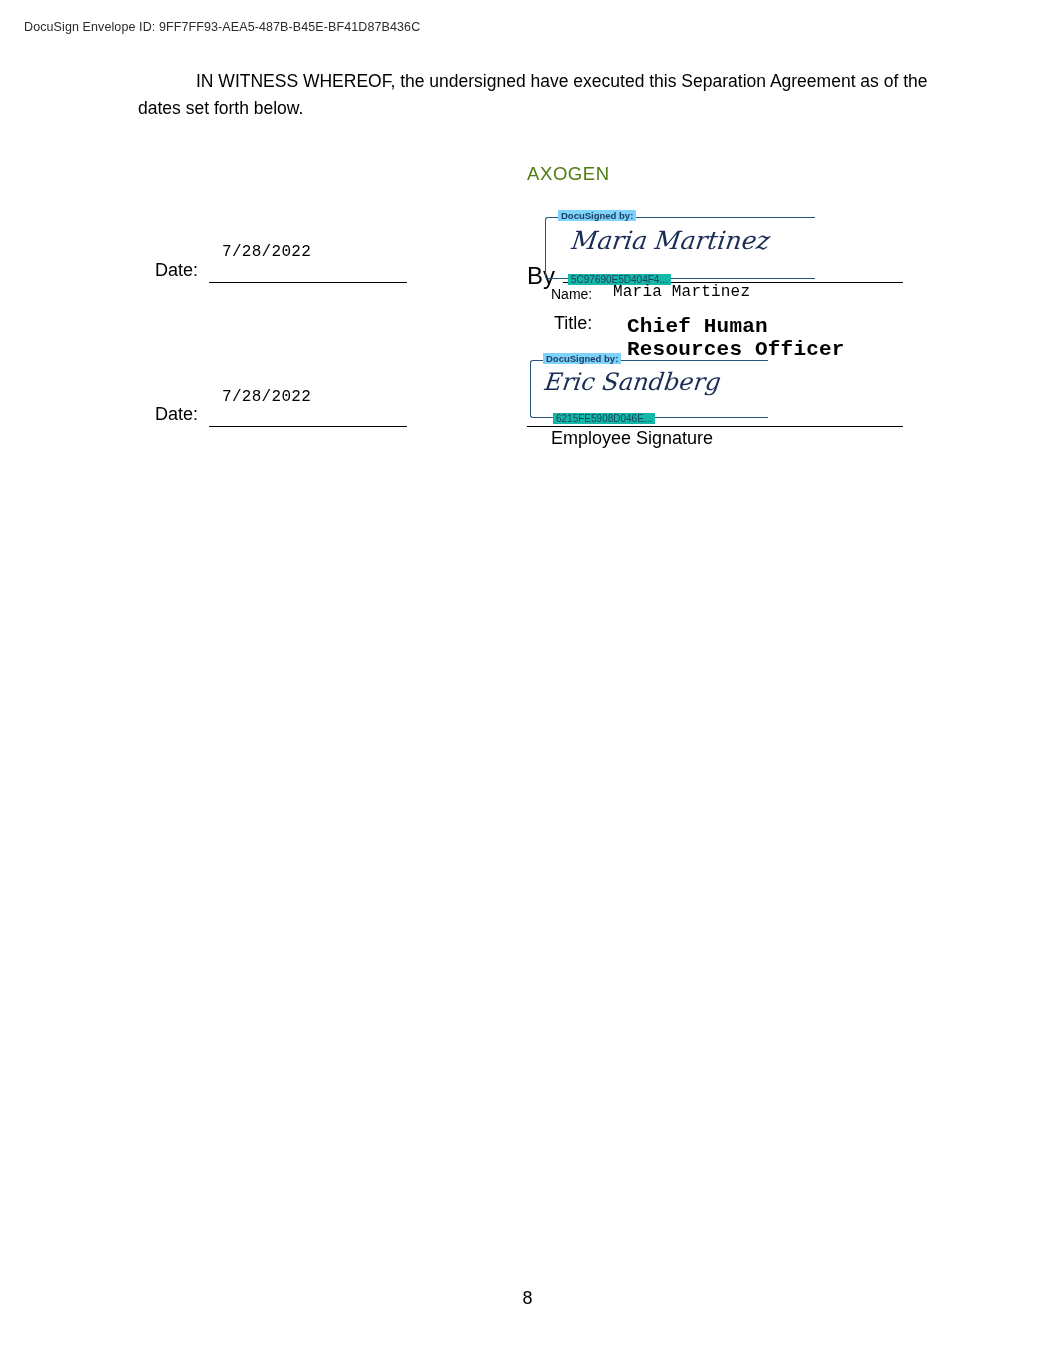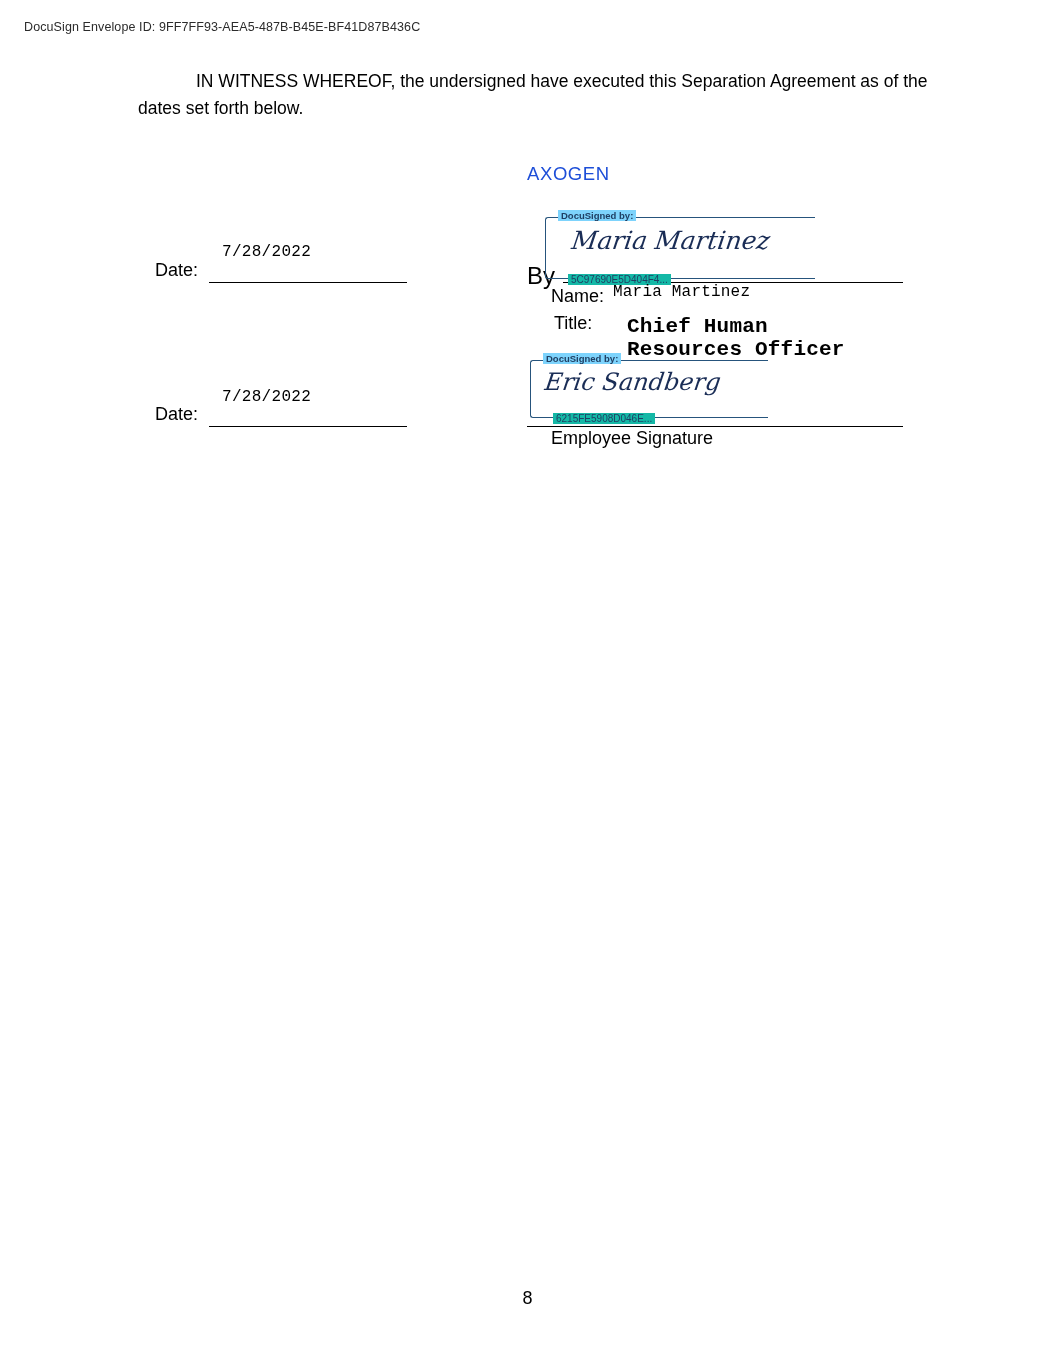--- a/index.html
+++ b/index.html
@@ -46,21 +46,21 @@
     text-align: left;
   }
 
   
   .company-name {
     position: absolute;
     top: 163px;
     left: 527px;
     font-size: 18.5px;
     letter-spacing: 0.6px;
-    color: #1d4ed8;
+    color: #4d7c0f;
   }
 
   
   .date-label-1 {
     position: absolute;
     top: 260px;
     left: 155px;
     font-size: 18px;
   }
   .date-value-1 {
@@ -140,21 +140,21 @@
     top: 217px;
     left: 545px;
     width: 270px;
     height: 62px;
   }
 
   .name-label {
     position: absolute;
     top: 286px;
     left: 551px;
-    font-size: 18px;
+    font-size: 14px;
     text-align: center;
   }
   .name-value {
     position: absolute;
     top: 283px;
     left: 613px;
     font-family: "Liberation Mono", monospace;
     font-size: 16px;
     letter-spacing: 0.2px;
   }

